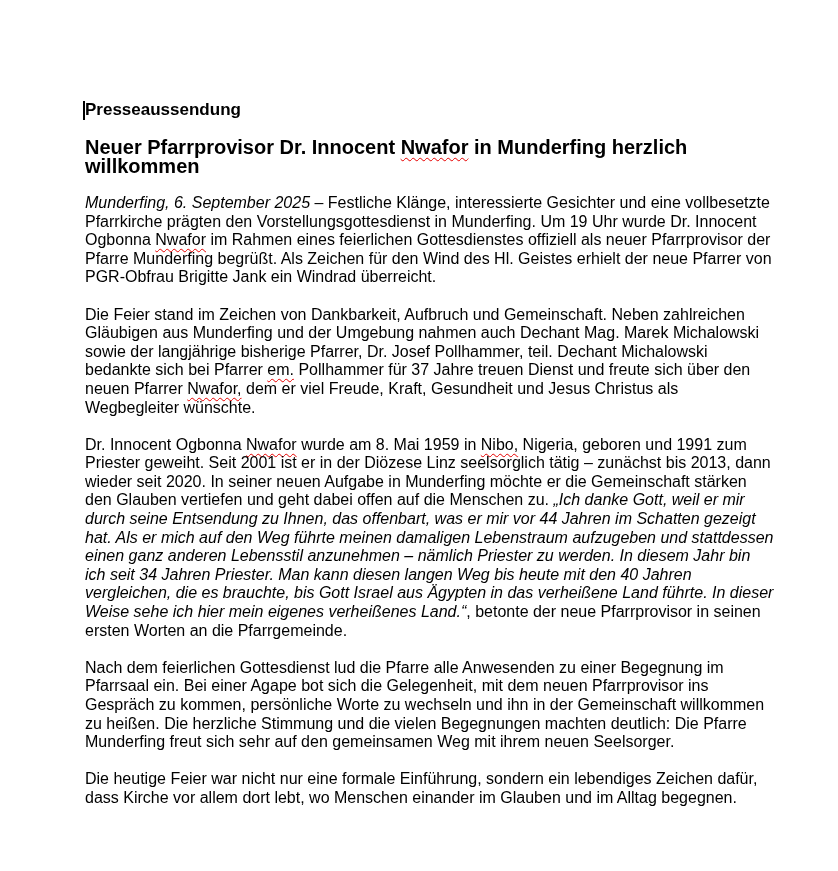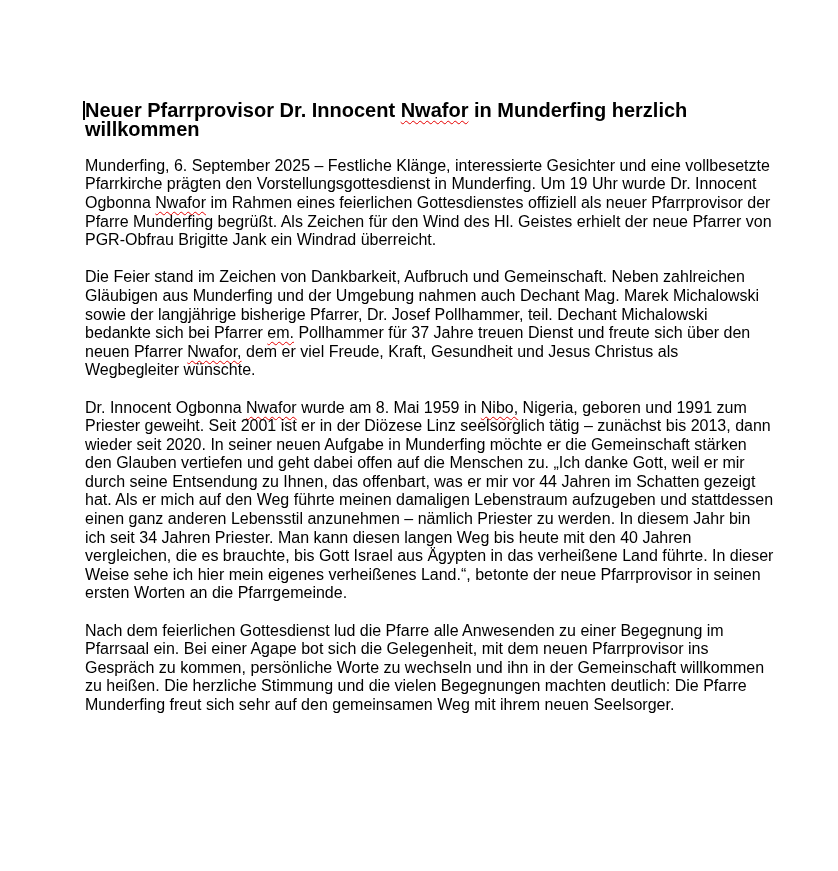--- a/index.html
+++ b/index.html
@@ -36,21 +36,21 @@
     font-size: 20px;
     font-weight: bold;
     line-height: 18.6px;
   }
   .page-text p {
     margin: 0 0 18.6px 0;
   }
   .page-text p:last-child {
     margin-bottom: 0;
   }
-  .run-italic { }
+  .run-italic { font-style: italic; }
   .run-misspelled {
     text-decoration-line: underline;
     text-decoration-style: wavy;
     text-decoration-color: #e60000;
     text-decoration-thickness: 1px;
     text-underline-offset: 2.5px;
     text-decoration-skip-ink: none;
   }
   .caret {
     position: absolute;
@@ -60,21 +60,23 @@
     height: 19px;
     background: #000000;
   }
 </style>
 </head>
 <body>
 
 <div class="viewport">
   <div class="page-text">
     <div class="caret"></div>
+    <div class="doc-title">Presseaussendung</div>
     <div class="doc-heading"><span>Neuer Pfarrprovisor Dr. Innocent </span><span class="run-misspelled">Nwafor</span><span> in Munderfing herzlich willkommen</span></div>
     <div id="paragraphs">
         <p><span class="run-italic">Munderfing, 6. September 2025</span><span> – Festliche Klänge, interessierte Gesichter und eine vollbesetzte Pfarrkirche prägten den Vorstellungsgottesdienst in Munderfing. Um 19 Uhr wurde Dr. Innocent Ogbonna </span><span class="run-misspelled">Nwafor</span><span> im Rahmen eines feierlichen Gottesdienstes offiziell als neuer Pfarrprovisor der Pfarre Munderfing begrüßt. Als Zeichen für den Wind des Hl. Geistes erhielt der neue Pfarrer von PGR-Obfrau Brigitte Jank ein Windrad überreicht.</span></p>
         <p><span>Die Feier stand im Zeichen von Dankbarkeit, Aufbruch und Gemeinschaft. Neben zahlreichen Gläubigen aus Munderfing und der Umgebung nahmen auch Dechant Mag. Marek Michalowski sowie der langjährige bisherige Pfarrer, Dr. Josef Pollhammer, teil. Dechant Michalowski bedankte sich bei Pfarrer </span><span class="run-misspelled">em.</span><span> Pollhammer für 37 Jahre treuen Dienst und freute sich über den neuen Pfarrer </span><span class="run-misspelled">Nwafor,</span><span> dem er viel Freude, Kraft, Gesundheit und Jesus Christus als Wegbegleiter wünschte.</span></p>
         <p><span>Dr. Innocent Ogbonna </span><span class="run-misspelled">Nwafor</span><span> wurde am 8. Mai 1959 in </span><span class="run-misspelled">Nibo,</span><span> Nigeria, geboren und 1991 zum Priester geweiht. Seit 2001 ist er in der Diözese Linz seelsorglich tätig – zunächst bis 2013, dann wieder seit 2020. In seiner neuen Aufgabe in Munderfing möchte er die Gemeinschaft stärken den Glauben vertiefen und geht dabei offen auf die Menschen zu. </span><span class="run-italic">„Ich danke Gott, weil er mir durch seine Entsendung zu Ihnen, das offenbart, was er mir vor 44 Jahren im Schatten gezeigt hat. Als er mich auf den Weg führte meinen damaligen Lebenstraum aufzugeben und stattdessen einen ganz anderen Lebensstil anzunehmen – nämlich Priester zu werden. In diesem Jahr bin ich seit 34 Jahren Priester. Man kann diesen langen Weg bis heute mit den 40 Jahren vergleichen, die es brauchte, bis Gott Israel aus Ägypten in das verheißene Land führte. In dieser Weise sehe ich hier mein eigenes verheißenes Land.“</span><span>, betonte der neue Pfarrprovisor in seinen ersten Worten an die Pfarrgemeinde.</span></p>
         <p><span>Nach dem feierlichen Gottesdienst lud die Pfarre alle Anwesenden zu einer Begegnung im Pfarrsaal ein. Bei einer Agape bot sich die Gelegenheit, mit dem neuen Pfarrprovisor ins Gespräch zu kommen, persönliche Worte zu wechseln und ihn in der Gemeinschaft willkommen zu heißen. Die herzliche Stimmung und die vielen Begegnungen machten deutlich: Die Pfarre Munderfing freut sich sehr auf den gemeinsamen Weg mit ihrem neuen Seelsorger.</span></p>
+        <p><span>Die heutige Feier war nicht nur eine formale Einführung, sondern ein lebendiges Zeichen dafür, dass Kirche vor allem dort lebt, wo Menschen einander im Glauben und im Alltag begegnen.</span></p>
       </div>
   </div>
 </div>
 
 </body></html>

